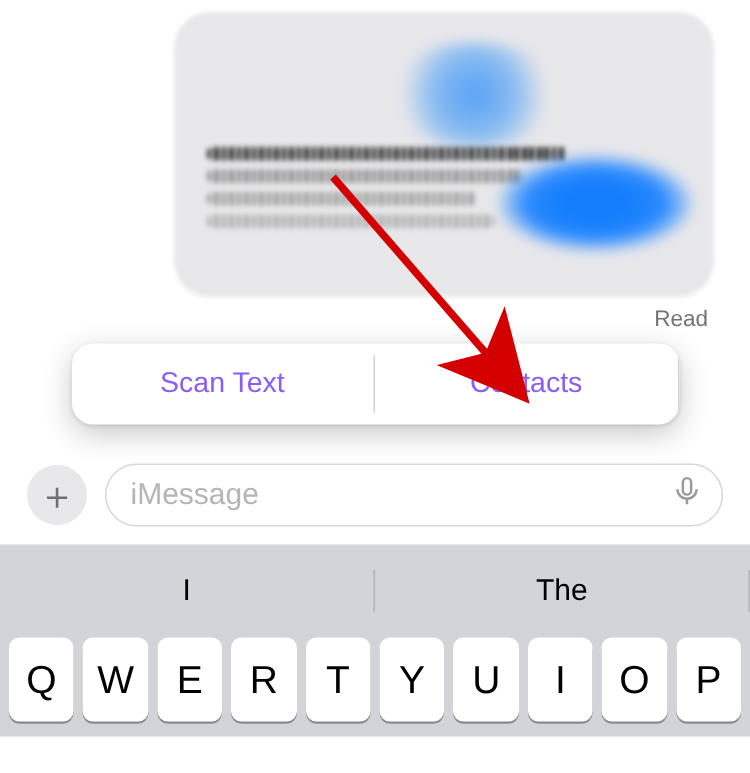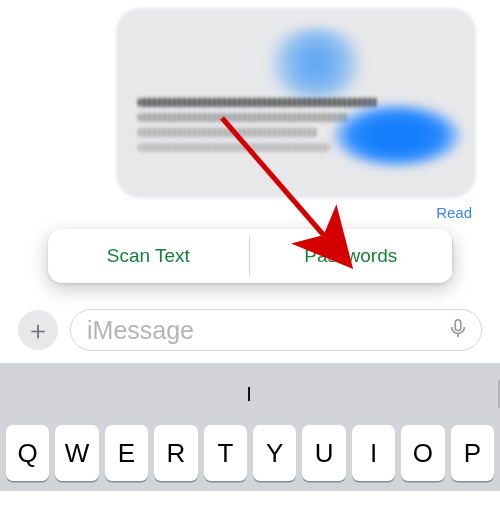--- a/index.html
+++ b/index.html
@@ -29,37 +29,37 @@
     .blob { position: absolute; border-radius: 50%; }
     .blob.sky { background: radial-gradient(circle,#63a8f5 10%,#8cbdf0 40%,rgba(140,189,240,0) 70%); width:120px; height:70px; top:20px; left:140px; filter: blur(4px); }
     .blob.blue { background: radial-gradient(ellipse,#147dfb 25%,#2c8bff 50%,rgba(44,139,255,0) 75%); width:130px; height:65px; right:14px; bottom:30px; filter: blur(4px);}
     .scrib { position:absolute; left:22px; width:240px; height:64px; bottom:36px; filter: blur(1px);}
     .scrib div { height:9px; margin-bottom:6px; background: repeating-linear-gradient(90deg,#222 0 3px, transparent 3px 5px); border-radius:4px; filter:blur(0.5px);}
     .scrib div:nth-child(2){background: repeating-linear-gradient(90deg,#888 0 3px, transparent 3px 5px); width:88%;}
     .scrib div:nth-child(3){background: repeating-linear-gradient(90deg,#999 0 3px, transparent 3px 5px); width:75%;}
     .scrib div:nth-child(4){background: repeating-linear-gradient(90deg,#aaa 0 3px, transparent 3px 5px); width:80%;}
     .read-row {
       display: flex; justify-content: flex-end; padding: 6px 28px 2px 0;
-      color:#3b82f6; font-size: 15px; font-weight:500;
+      color:#737373; font-size: 15px; font-weight:500;
     }
     
     .context-menu {
       margin: 6px auto 0 auto;
       width: 405px;
       height: 54px;
       background:#fff;
       border-radius: 14px;
       box-shadow: 0 6px 20px rgba(0,0,0,0.22), 0 1px 3px rgba(0,0,0,0.12);
       display:flex;
       overflow:hidden;
     }
     .context-menu .item {
       flex:1;
       display:flex; align-items:center; justify-content:center;
-      font-size:19px; font-weight:500; color:#15803d;
+      font-size:19px; font-weight:500; color:#8b5cf6;
       cursor:pointer;
     }
     .context-menu .sep { width:1px; background:#d0d0d4; margin:8px 0;}
     
     .arrow-layer {
       position:absolute; left:0; top:0; width:500px; height:515px;
       pointer-events:none;
     }
     
     .input-row {
@@ -67,21 +67,21 @@
       padding: 26px 18px 12px 18px;
     }
     .add-btn {
       width:40px; height:40px; border-radius:50%;
       background:#e8e8eb; display:flex; align-items:center; justify-content:center;
       color:#6f6f74; font-size:26px; font-weight:400;
     }
     .msg-input {
       flex:1; height:42px; border:1.5px solid #d7d7dc; border-radius:22px;
       display:flex; align-items:center; padding:0 12px 0 16px;
-      color:#b4b4ba; font-size:25px;justify-content:space-between;
+      color:#b4b4ba; font-size:20px;justify-content:space-between;
     }
     .msg-input .placeholder{flex:1}
     .mic { color:#9a9aa0; }
     
     .kbd {
       background:#d2d4d9;
       height:128px;
       padding-top:6px;
     }
     .pred-row {
@@ -116,21 +116,21 @@
     <div class="blob blue"></div>
   </div>
 </div>
 <div class="read-row">
   <span>Read</span>
 </div>
 
 <div class="context-menu">
   <div class="item">Scan Text</div>
   <div class="sep"></div>
-  <div class="item">Passwords</div>
+  <div class="item">Contacts</div>
   <div class="sep"></div>
 </div>
 
 <svg class="arrow-layer" viewBox="0 0 500 515">
   <defs>
     <marker id="ah" markerWidth="12" markerHeight="12" refX="8" refY="6" orient="auto">
       <path d="M0,0 L12,6 L0,12 L3,6 Z" fill="#d40000"></path>
     </marker>
   </defs>
   <line x1="222" y1="118" x2="340" y2="254" stroke="#d40000" stroke-width="5" marker-end="url(#ah)"></line>
@@ -149,20 +149,21 @@
         <line x1="12" y1="18" x2="12" y2="22"></line>
       </svg>
     </span>
   </div>
 </div>
 
 <div class="kbd">
   <div class="pred-row">
     <div class="pred">I</div>
     <div class="pred-sep"></div>
+    <div class="pred">The</div>
     <div class="pred-sep"></div>
   </div>
   <div class="key-row">
     <div class="key">Q</div>
     <div class="key">W</div>
     <div class="key">E</div>
     <div class="key">R</div>
     <div class="key">T</div>
     <div class="key">Y</div>
     <div class="key">U</div>

